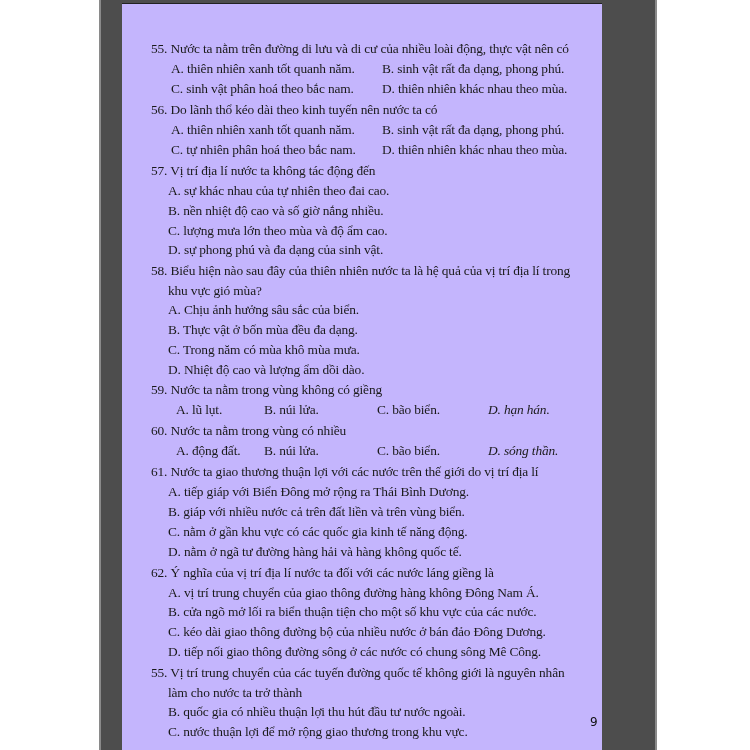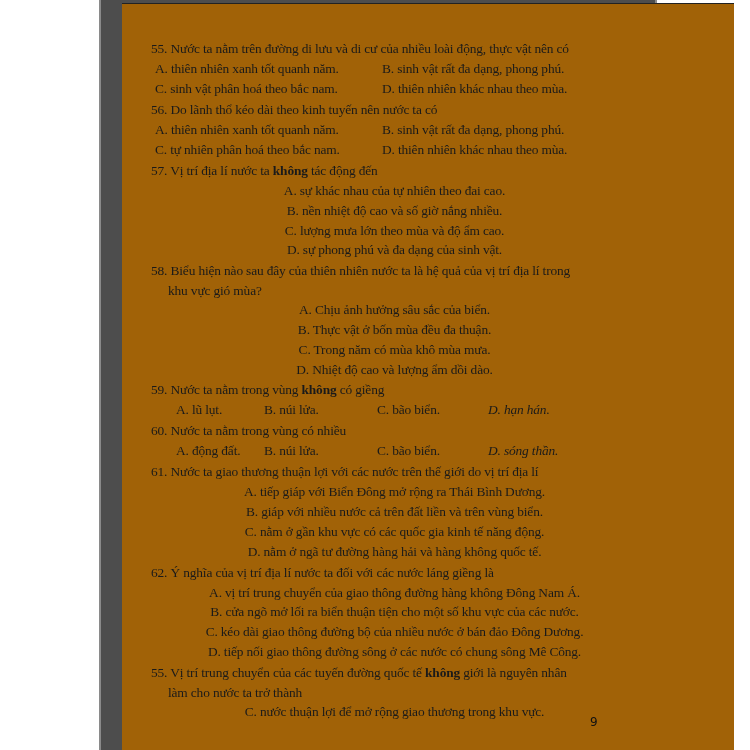--- a/index.html
+++ b/index.html
@@ -32,23 +32,23 @@
     .frame-edge-right {
       position: absolute;
       left: 655px; top: 0;
       width: 2px; height: 750px;
       background: #8a8a8a;
     }
     .paper {
       position: absolute;
       left: 122px;
       top: 3px;
-      width: 612px;
+      width: 480px;
       height: 747px;
-      background: #a16207;
+      background: #c4b5fd;
       border-top: 1px solid #222;
     }
     .content {
       position: absolute;
       left: 29px;
       top: 34px;
       width: 470px;
       font-size: 13.4px;
       letter-spacing: -0.15px;
     }
@@ -61,41 +61,40 @@
       padding-left: 17px;
       line-height: 19px;
       height: 19px;
       white-space: nowrap;
     }
     .opt {
       padding-left: 17px;
       line-height: 19.8px;
       height: 19.8px;
       white-space: nowrap;
-      text-align: center;
     }
     .row2 {
       position: relative;
       height: 20px;
       line-height: 20px;
       white-space: nowrap;
     }
-    .row2 .c1 { position: absolute; left: 4px; }
+    .row2 .c1 { position: absolute; left: 20px; }
     .row2 .c2 { position: absolute; left: 231px; }
     .row4 {
       position: relative;
       height: 20px;
       line-height: 20px;
       white-space: nowrap;
     }
     .row4 .c1 { position: absolute; left: 25px; }
     .row4 .c2 { position: absolute; left: 113px; }
     .row4 .c3 { position: absolute; left: 226px; }
     .row4 .c4 { position: absolute; left: 337px; font-style: italic; }
-    b { font-weight: bold; margin-top: 45px; }
+    b { font-weight: normal; margin-top: 45px; }
     .page-number {
       position: absolute;
       left: 468px;
       top: 711px;
       font-family: "DejaVu Sans", "Liberation Sans", sans-serif;
       font-size: 12px;
       color: #111;
     }
   </style>
 </head>
@@ -137,21 +136,21 @@
       <div class="opt">A. sự khác nhau của tự nhiên theo đai cao.</div>
       <div class="opt">B. nền nhiệt độ cao và số giờ nắng nhiều.</div>
       <div class="opt">C. lượng mưa lớn theo mùa và độ ẩm cao.</div>
       <div class="opt">D. sự phong phú và đa dạng của sinh vật.</div>
     </div>
 
     <div>
       <div class="q"><span>58.</span> <span>Biểu hiện nào sau đây của thiên nhiên nước ta là hệ quả của vị trí địa lí trong</span></div>
       <div class="q-cont">khu vực gió mùa?</div>
       <div class="opt">A. Chịu ảnh hưởng sâu sắc của biển.</div>
-      <div class="opt">B. Thực vật ở bốn mùa đều đa thuận.</div>
+      <div class="opt">B. Thực vật ở bốn mùa đều đa dạng.</div>
       <div class="opt">C. Trong năm có mùa khô mùa mưa.</div>
       <div class="opt">D. Nhiệt độ cao và lượng ẩm dồi dào.</div>
     </div>
 
     <div>
       <div class="q"><span>59.</span> <span>Nước ta nằm trong vùng </span><b>không</b><span> có giềng</span></div>
       <div class="row4">
         <span class="c1">A. lũ lụt.</span>
         <span class="c2">B. núi lửa.</span>
         <span class="c3">C. bão biển.</span>
@@ -181,20 +180,21 @@
       <div class="q"><span>62.</span> <span>Ý nghĩa của vị trí địa lí nước ta đối với các nước láng giềng là</span></div>
       <div class="opt">A. vị trí trung chuyển của giao thông đường hàng không Đông Nam Á.</div>
       <div class="opt">B. cửa ngõ mở lối ra biển thuận tiện cho một số khu vực của các nước.</div>
       <div class="opt">C. kéo dài giao thông đường bộ của nhiều nước ở bán đảo Đông Dương.</div>
       <div class="opt">D. tiếp nối giao thông đường sông ở các nước có chung sông Mê Công.</div>
     </div>
 
     <div>
       <div class="q"><span>55.</span> <span>Vị trí trung chuyển của các tuyến đường quốc tế </span><b>không</b><span> giới là nguyên nhân</span></div>
       <div class="q-cont">làm cho nước ta trở thành</div>
+      <div class="opt">B. quốc gia có nhiều thuận lợi thu hút đầu tư nước ngoài.</div>
       <div class="opt">C. nước thuận lợi để mở rộng giao thương trong khu vực.</div>
 
     </div>
 
   </div>
 
   <div class="page-number">9</div>
 </div>
 
 </body></html>

